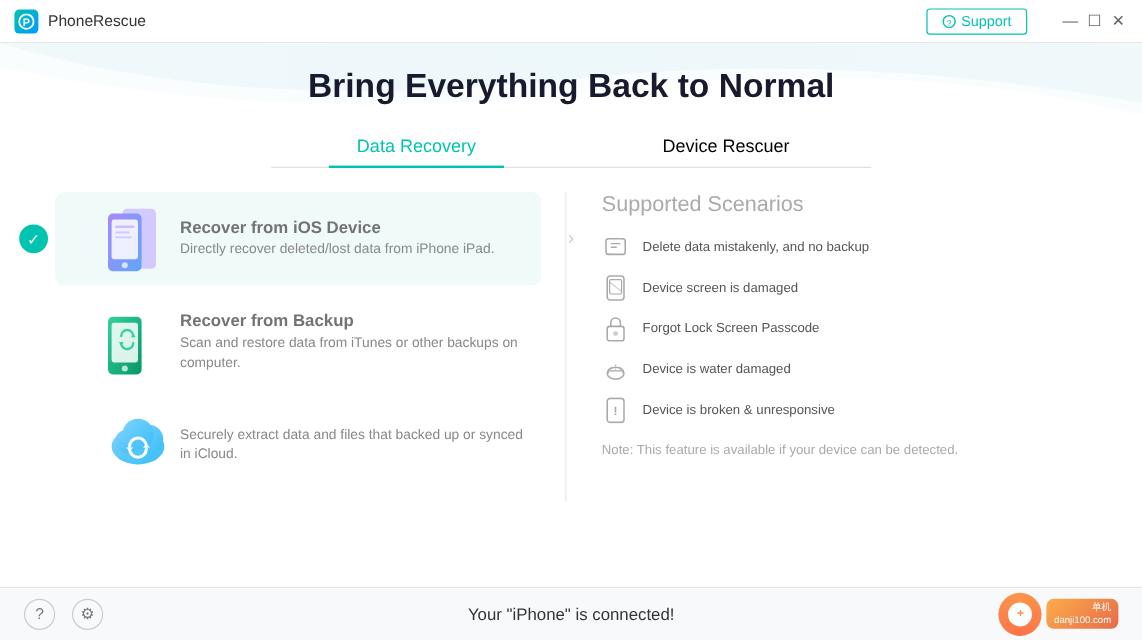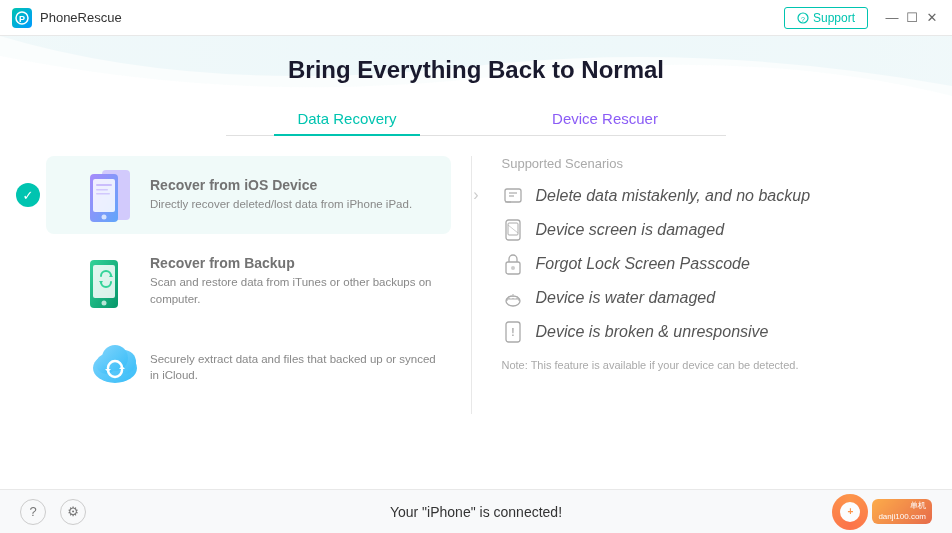--- a/index.html
+++ b/index.html
@@ -42,21 +42,21 @@
       font-weight: bold;
     }
     .app-title-bar {
       font-size: 13px;
       color: #333;
       font-weight: 500;
     }
     .titlebar-right {
       display: flex;
       align-items: center;
-      gap: 8px;
+      gap: 20px;
     }
     .support-btn {
       border: 1px solid #00c4b0;
       color: #00c4b0;
       background: white;
       padding: 3px 12px;
       border-radius: 3px;
       font-size: 12px;
       cursor: pointer;
       display: flex;
@@ -99,21 +99,21 @@
       right: 0;
       height: 80px;
       overflow: hidden;
     }
     .top-decoration svg {
       width: 100%;
       height: 100%;
     }
 
     .hero-title {
-      font-size: 24px;
+      font-size: 28px;
       font-weight: 600;
       color: #1a1a2e;
       margin-bottom: 18px;
       position: relative;
       z-index: 2;
       text-align: center;
     }
 
     
     .tabs {
@@ -124,21 +124,21 @@
       margin-bottom: 20px;
       position: relative;
       z-index: 2;
     }
     .tab {
       flex: 1;
       text-align: center;
       padding: 8px 0;
       font-size: 15px;
       cursor: pointer;
-      color: #8b5cf6;
+      color: #000000;
       position: relative;
     }
     .tab.active {
       color: #00c4b0;
     }
     .tab.active::after {
       content: '';
       position: absolute;
       bottom: -1px;
       left: 20%;
@@ -217,21 +217,21 @@
       font-size: 16px;
     }
 
     
     .right-col {
       flex: 1;
       padding-left: 30px;
     }
 
     .scenarios-title {
-      font-size: 13px;
+      font-size: 18px;
       color: #aaa;
       margin-bottom: 14px;
       font-weight: 400;
     }
 
     .scenario-item {
       display: flex;
       align-items: center;
       gap: 12px;
       margin-bottom: 12px;
@@ -240,23 +240,22 @@
       width: 22px;
       height: 22px;
       flex-shrink: 0;
       display: flex;
       align-items: center;
       justify-content: center;
       color: #aaa;
       font-size: 14px;
     }
     .scenario-text {
-      font-size: 16px;
+      font-size: 11px;
       color: #555;
-      font-style: italic;
     }
 
     .scenario-note {
       font-size: 11px;
       color: #aaa;
       margin-top: 14px;
       line-height: 1.5;
     }
 
     

